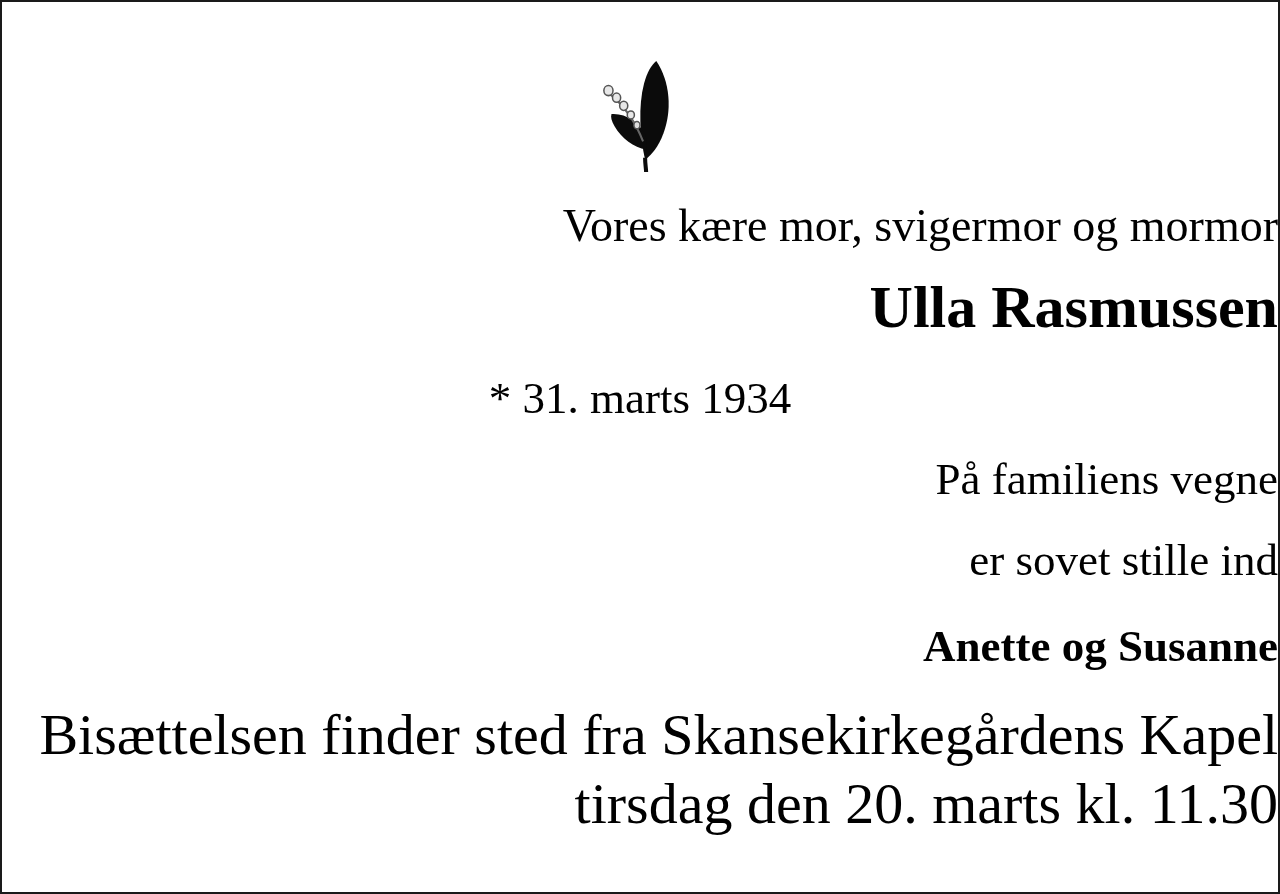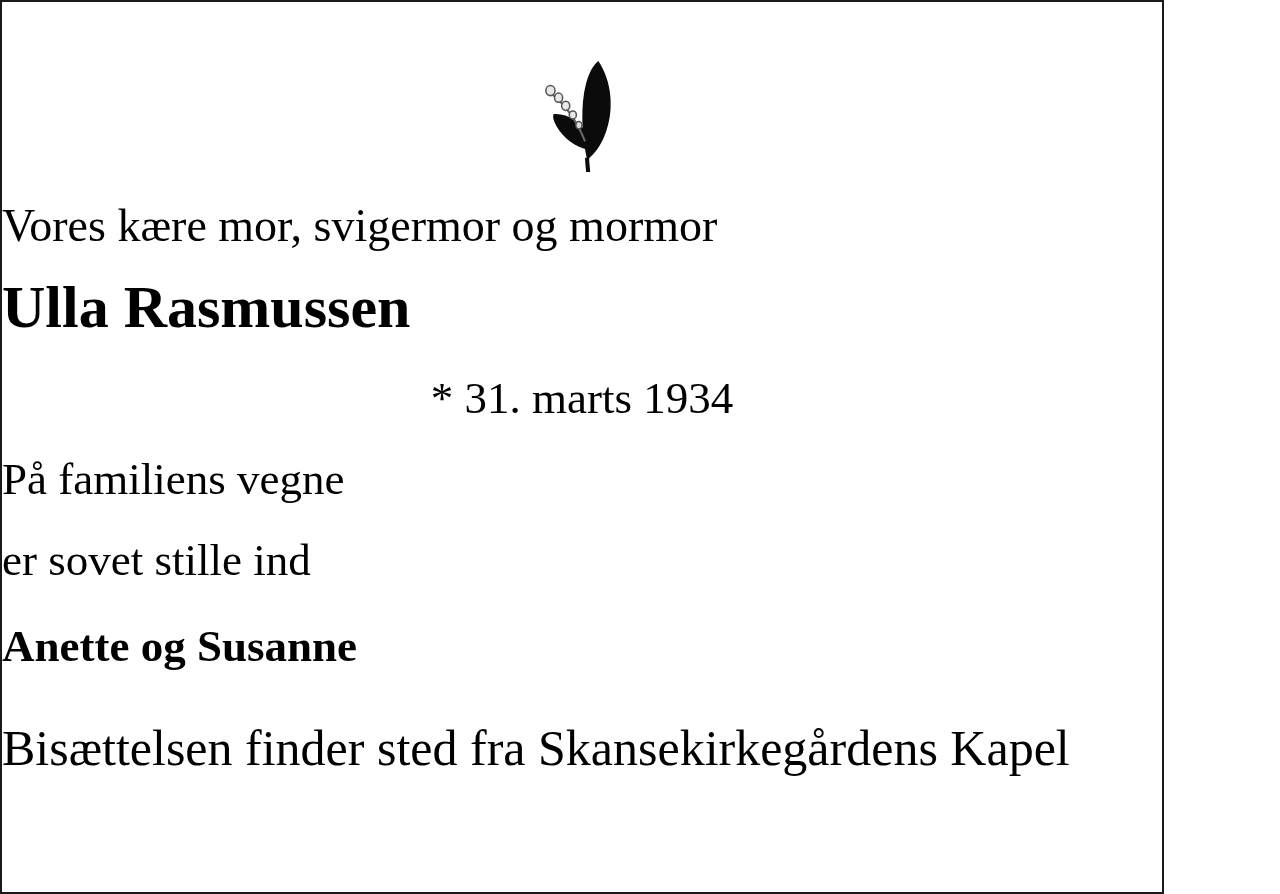--- a/index.html
+++ b/index.html
@@ -2,27 +2,27 @@
 <html><head>
 <meta charset="utf-8">
 <style>
   html, body {
     margin: 0;
     padding: 0;
     background: #ffffff;
   }
   .notice-card {
     box-sizing: border-box;
-    width: 1164px;
+    width: 1280px;
     height: 894px;
     background: #ffffff;
     border: 2px solid #1a1a1a;
     font-family: "Liberation Serif", "DejaVu Serif", serif;
     color: #000000;
-    text-align: left;
+    text-align: right;
     overflow: hidden;
   }
   .flower-icon-wrap {
     margin-top: 58px;
     height: 112px;
     display: flex;
     justify-content: center;
     align-items: center;
   }
   .intro-line {
@@ -49,22 +49,22 @@
     font-size: 45px;
     line-height: 1.2;
   }
   .signatories {
     margin-top: 32px;
     font-size: 45px;
     font-weight: bold;
     line-height: 1.2;
   }
   .ceremony {
-    margin-top: 46px;
-    font-size: 50px;
+    margin-top: 28px;
+    font-size: 58px;
     line-height: 1.18;
   }
 </style>
 </head>
 <body>
 
 <div class="notice-card">
 
   <div class="flower-icon-wrap">
     <svg width="92" height="112" viewBox="0 0 90 110" xmlns="http://www.w3.org/2000/svg" aria-hidden="true">
@@ -94,15 +94,16 @@
   </div>
 
   <div class="body-line">På familiens vegne</div>
 
   <div class="body-line">er sovet stille ind</div>
 
   <div class="signatories">Anette og Susanne</div>
 
   <div class="ceremony">
     <div>Bisættelsen finder sted fra Skansekirkegårdens Kapel</div>
+    <div>tirsdag den 20. marts kl. 11.30</div>
   </div>
 
 </div>
 
 </body></html>

